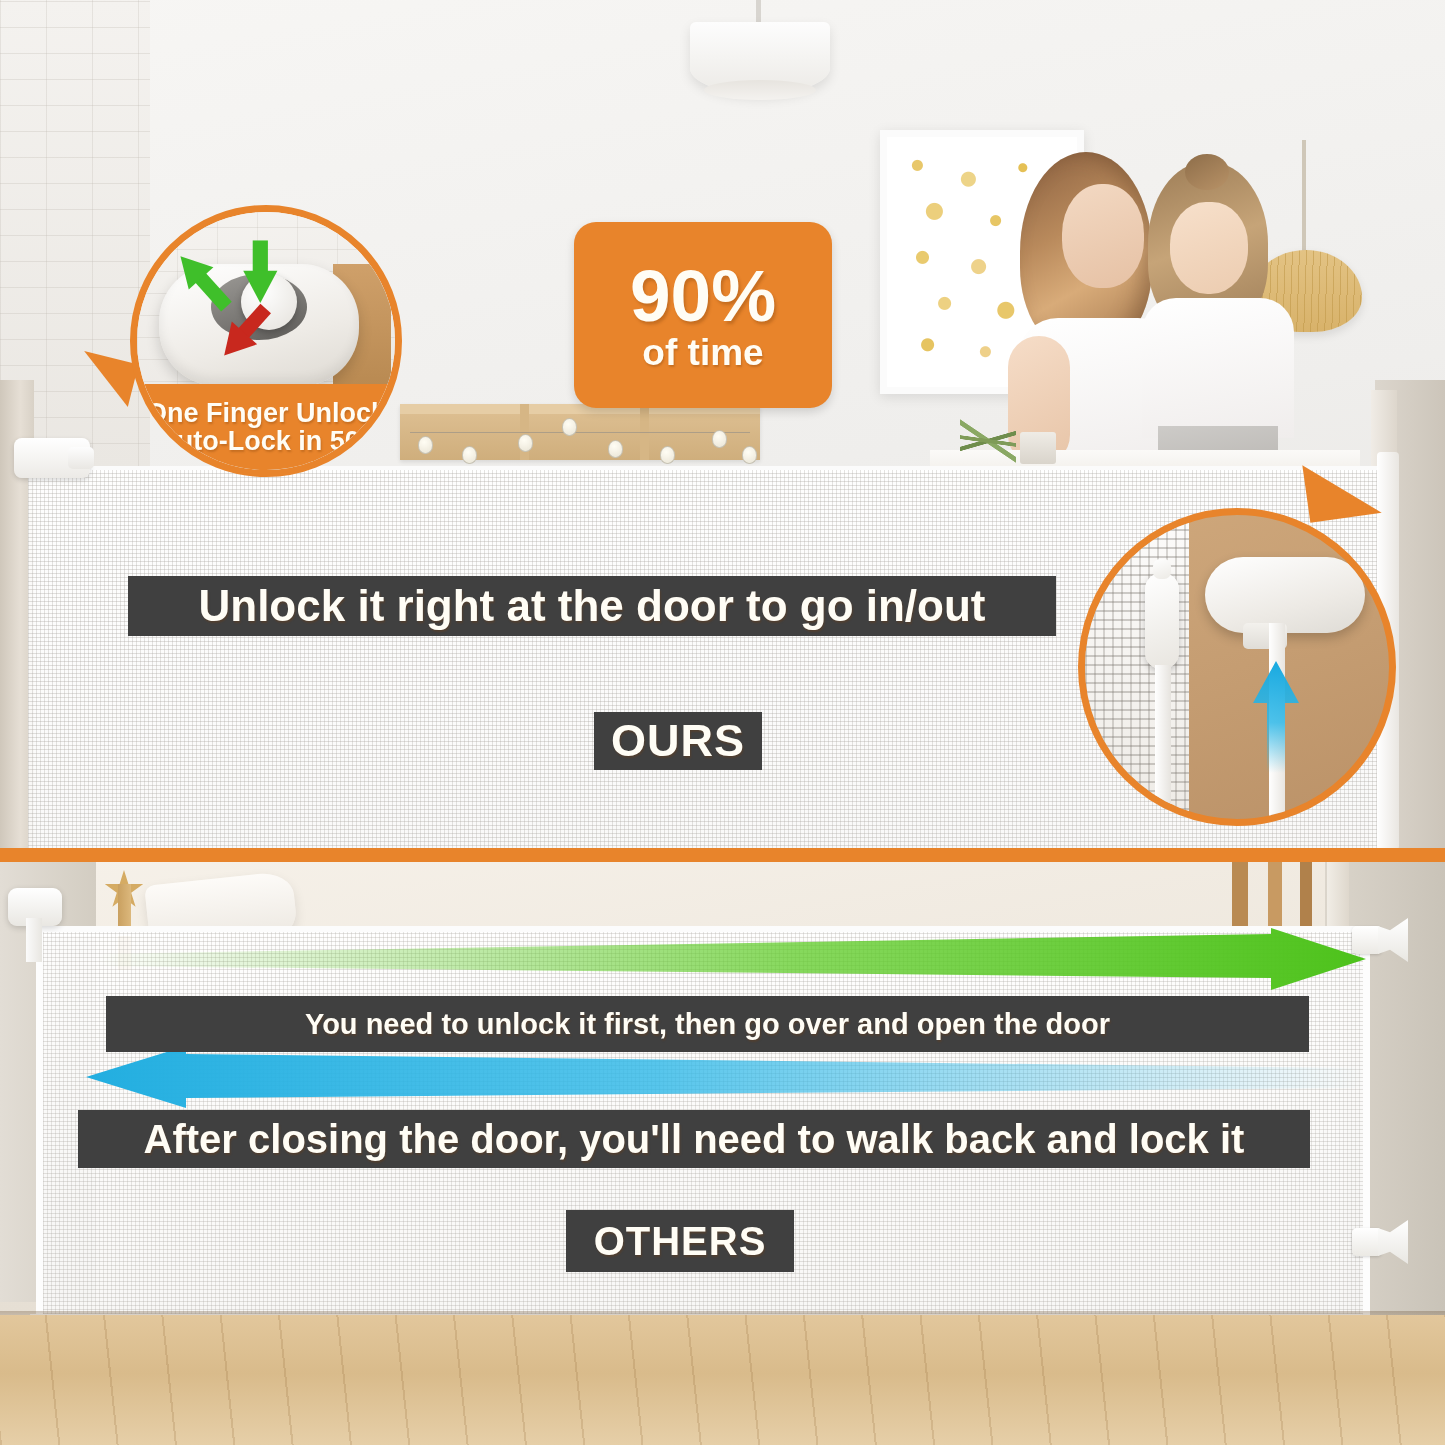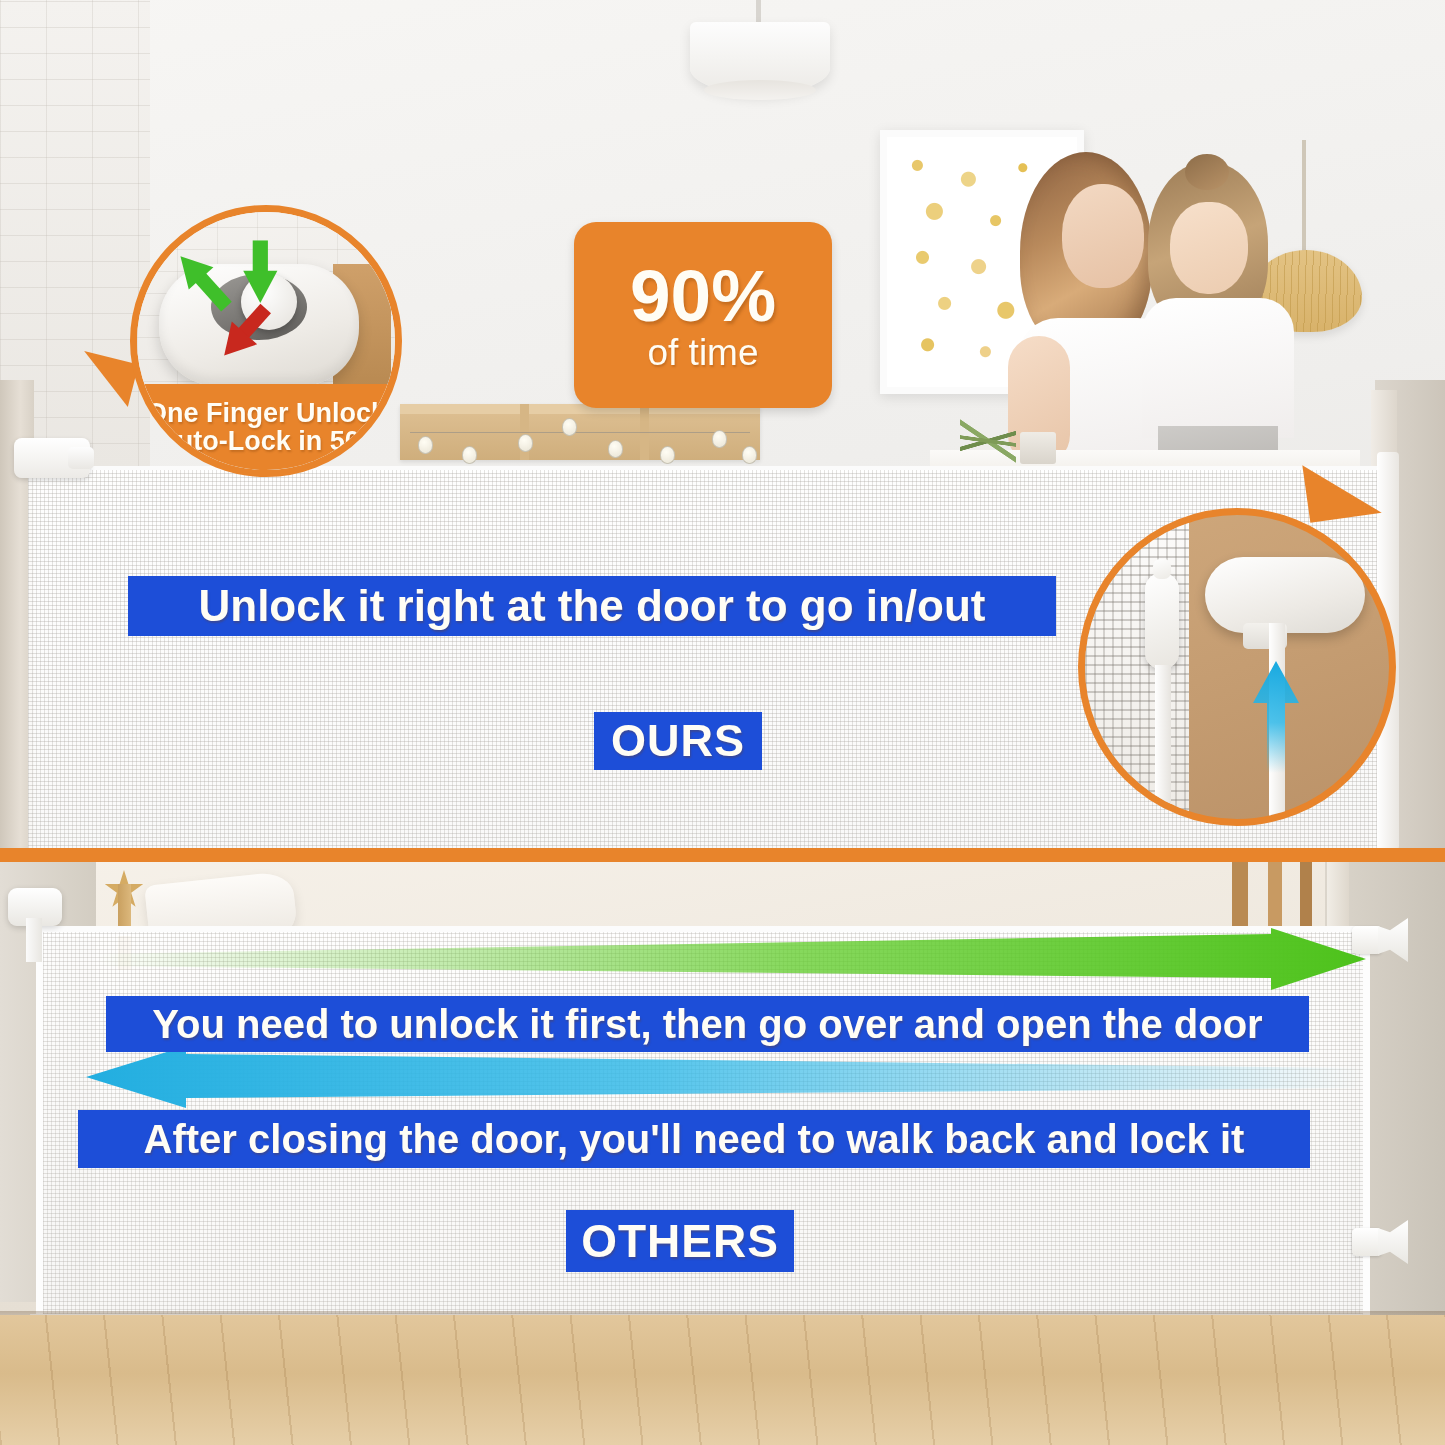--- a/index.html
+++ b/index.html
@@ -210,21 +210,21 @@
   .callout-l .tail{position:absolute;left:-52px;top:152px;width:0;height:0;
     border-top:44px solid #E8842B;border-left:56px solid transparent;transform:rotate(14deg);}
 
   
   .badge80{position:absolute;left:574px;top:222px;width:258px;height:186px;background:#E8842B;
     border-radius:22px;display:flex;flex-direction:column;align-items:center;justify-content:center;
     box-shadow:0 4px 10px rgba(0,0,0,.14);}
   .badge80 .l1{color:#FFFDF5;font-size:39px;font-weight:bold;text-shadow:1px 2px 2px rgba(120,60,10,.3);}
   .badge80 .l2{color:#FFFDF5;font-size:73px;font-weight:bold;line-height:1;margin:2px 0 0;
     text-shadow:2px 3px 3px rgba(120,60,10,.3);}
-  .badge80 .l3{color:#FFFDF5;font-size:37px;font-weight:normal;text-shadow:1px 2px 2px rgba(120,60,10,.3);}
+  .badge80 .l3{color:#FFFDF5;font-size:37px;font-weight:bold;text-shadow:1px 2px 2px rgba(120,60,10,.3);}
 
   
   .callout-r{position:absolute;left:1078px;top:508px;width:318px;height:318px;}
   .callout-r .ring{position:absolute;inset:0;border-radius:50%;border:7px solid #E8842B;overflow:hidden;
     background:linear-gradient(160deg,#cfa87c,#bb9268);}
   .callout-r .meshpanel{position:absolute;left:0;top:0;width:104px;height:100%;
     background:
       repeating-linear-gradient(0deg,rgba(120,115,108,.35) 0 2px,transparent 2px 9px),
       repeating-linear-gradient(90deg,rgba(120,115,108,.28) 0 2px,transparent 2px 9px),
       linear-gradient(180deg,#fcfbfa,#eeebe6);}
@@ -239,38 +239,38 @@
     box-shadow:0 5px 12px rgba(0,0,0,.20);}
   .r-latch:after{content:"";position:absolute;left:38px;top:66px;width:44px;height:26px;
     background:linear-gradient(180deg,#f3f1ed,#e0ddd7);border-radius:5px;}
   .r-rod2{position:absolute;left:184px;top:108px;width:16px;height:200px;
     background:linear-gradient(90deg,#ffffff,#e8e5e0);}
   .bluearrow{position:absolute;left:168px;top:146px;width:46px;height:112px;}
   .callout-r .tail{position:absolute;right:18px;top:-48px;width:0;height:0;
     border-bottom:58px solid #E8842B;border-right:72px solid transparent;transform:rotate(-8deg);}
 
   
-  .banner{position:absolute;background:#1d4ed8;display:flex;align-items:center;justify-content:center;}
+  .banner{position:absolute;background:#404040;display:flex;align-items:center;justify-content:center;}
   .banner span{color:#FFFDF5;font-weight:bold;white-space:nowrap;
     text-shadow:1px 2px 2px rgba(120,60,10,.30);}
 
   .b-unlock{left:128px;top:576px;width:928px;height:60px;}
   .b-unlock span{font-size:44px;}
 
   .b-ours{left:594px;top:712px;width:168px;height:58px;}
   .b-ours span{font-size:45px;letter-spacing:1px;}
 
   .b-need{left:106px;top:996px;width:1203px;height:56px;}
-  .b-need span{font-size:40px;}
+  .b-need span{font-size:29px;}
 
   .b-after{left:78px;top:1110px;width:1232px;height:58px;}
   .b-after span{font-size:40px;}
 
   .b-others{left:566px;top:1210px;width:228px;height:62px;}
-  .b-others span{font-size:46px;letter-spacing:1px;}
+  .b-others span{font-size:40px;letter-spacing:1px;}
 
   
   .arrow-green{position:absolute;left:96px;top:928px;width:1270px;height:62px;}
   .arrow-blue{position:absolute;left:86px;top:1046px;width:1278px;height:62px;}
 </style>
 </head>
 <body>
 
 <div class="stage">
 

